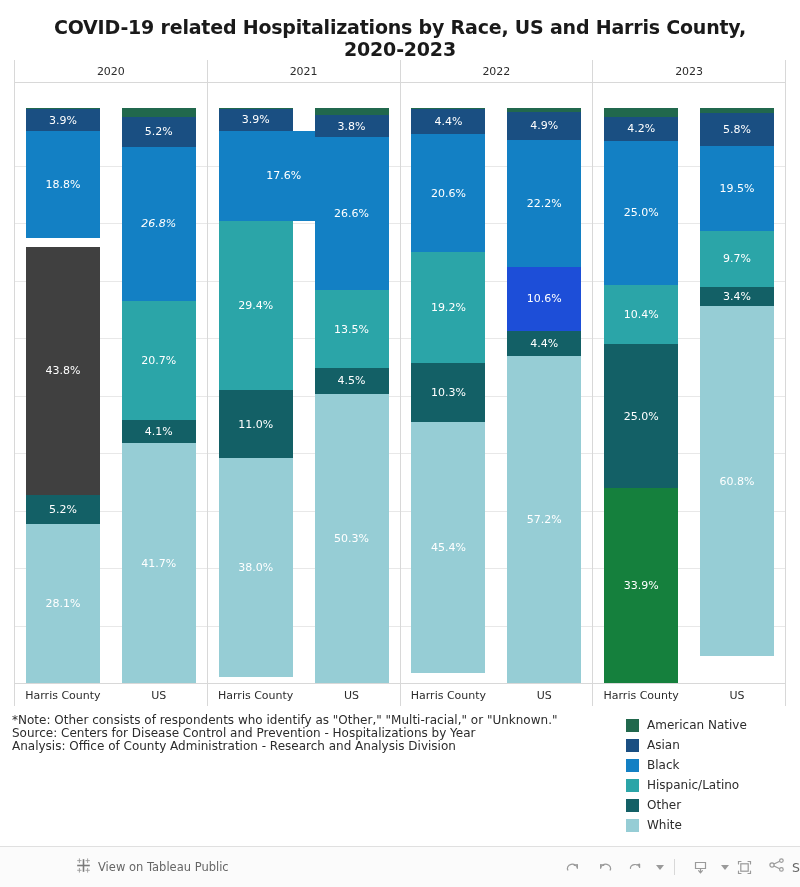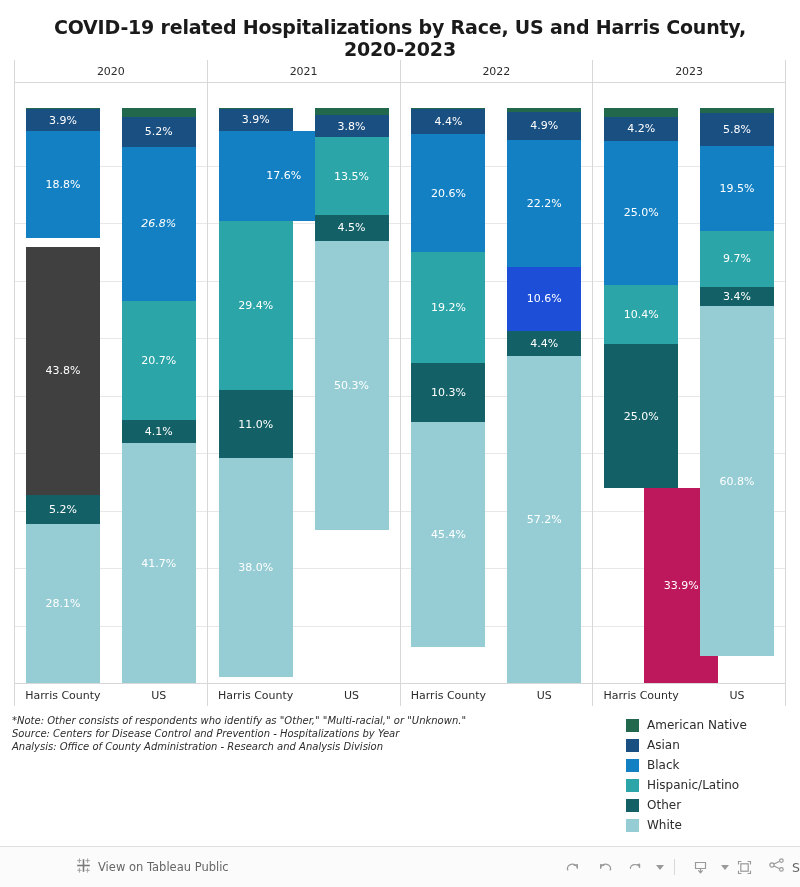--- a/index.html
+++ b/index.html
@@ -141,24 +141,23 @@
     justify-content: center;
     font-size: 11px;
     color: #2c2c2c;
   }
 
   
   #footnote {
     position: absolute;
     left: 12px; top: 714px;
     width: 520px;
-    font-size: 10px;
+    font-size: 12px;
     line-height: 13px;
     color: #2c2c2c;
-    font-style: italic;
   }
   #footnote div { white-space: nowrap; }
 
   
   #legend {
     position: absolute;
     left: 618px; top: 712px;
     width: 170px;
   }
   .legend-row {
@@ -345,20 +344,23 @@
               <span class="seg-label">38.0%</span>
             </div>
           </div>
           <div class="bar">
             <div class="seg" style="height: 7.475px; background: rgb(33, 104, 77);">
               <span class="seg-label"></span>
             </div>
             <div class="seg" style="height: 21.85px; background: rgb(26, 79, 130);">
               <span class="seg-label">3.8%</span>
             </div>
+            <div class="seg" style="height: 152.95px; background: rgb(19, 128, 196);">
+              <span class="seg-label">26.6%</span>
+            </div>
             <div class="seg" style="height: 77.625px; background: rgb(43, 165, 168);">
               <span class="seg-label">13.5%</span>
             </div>
             <div class="seg" style="height: 25.875px; background: rgb(19, 96, 102);">
               <span class="seg-label">4.5%</span>
             </div>
             <div class="seg" style="height: 289.225px; background: rgb(150, 205, 213);">
               <span class="seg-label">50.3%</span>
             </div>
           </div>
@@ -386,21 +388,21 @@
             </div>
             <div class="seg" style="height: 118.45px; background: rgb(19, 128, 196);">
               <span class="seg-label">20.6%</span>
             </div>
             <div class="seg" style="height: 110.4px; background: rgb(43, 165, 168);">
               <span class="seg-label">19.2%</span>
             </div>
             <div class="seg" style="height: 59.225px; background: rgb(19, 96, 102);">
               <span class="seg-label">10.3%</span>
             </div>
-            <div class="seg" style="height: 225px; background: rgb(150, 205, 213);">
+            <div class="seg" style="height: 251px; background: rgb(150, 205, 213);">
               <span class="seg-label">45.4%</span>
             </div>
           </div>
           <div class="bar">
             <div class="seg" style="height: 4.025px; background: rgb(33, 104, 77);">
               <span class="seg-label"></span>
             </div>
             <div class="seg" style="height: 28.175px; background: rgb(26, 79, 130);">
               <span class="seg-label">4.9%</span>
             </div>
@@ -441,21 +443,21 @@
             </div>
             <div class="seg" style="height: 143.75px; background: rgb(19, 128, 196);">
               <span class="seg-label">25.0%</span>
             </div>
             <div class="seg" style="height: 59.8px; background: rgb(43, 165, 168);">
               <span class="seg-label">10.4%</span>
             </div>
             <div class="seg" style="height: 143.75px; background: rgb(19, 96, 102);">
               <span class="seg-label">25.0%</span>
             </div>
-            <div class="seg" style="height: 194.925px; background: #be185d; margin-left: 40px;">
+            <div class="seg" style="height: 194.925px; background: #15803d;">
               <span class="seg-label">33.9%</span>
             </div>
           </div>
           <div class="bar">
             <div class="seg" style="height: 4.6px; background: rgb(33, 104, 77);">
               <span class="seg-label"></span>
             </div>
             <div class="seg" style="height: 33.35px; background: rgb(26, 79, 130);">
               <span class="seg-label">5.8%</span>
             </div>

